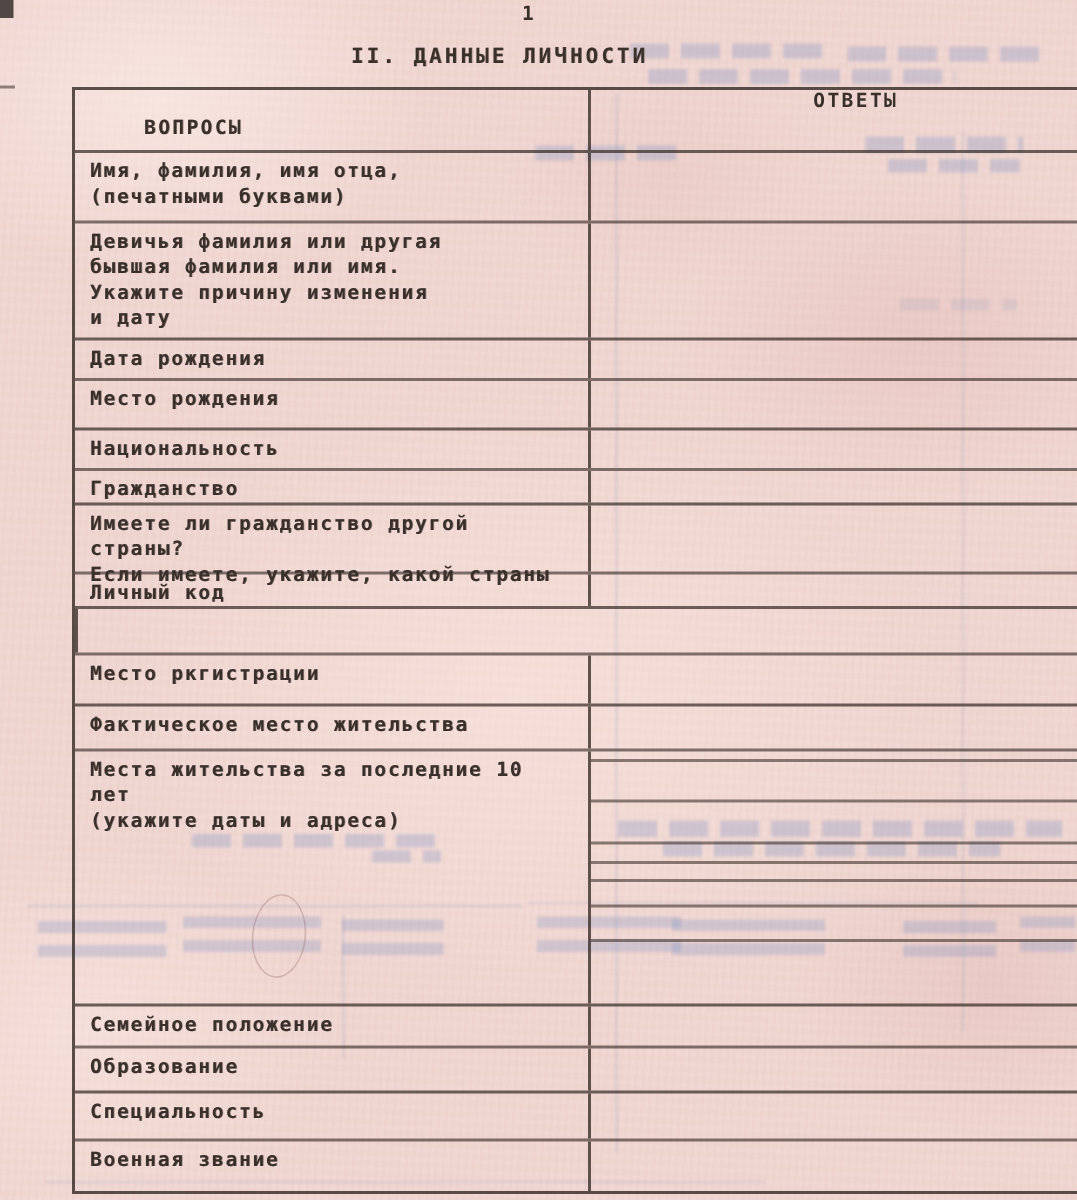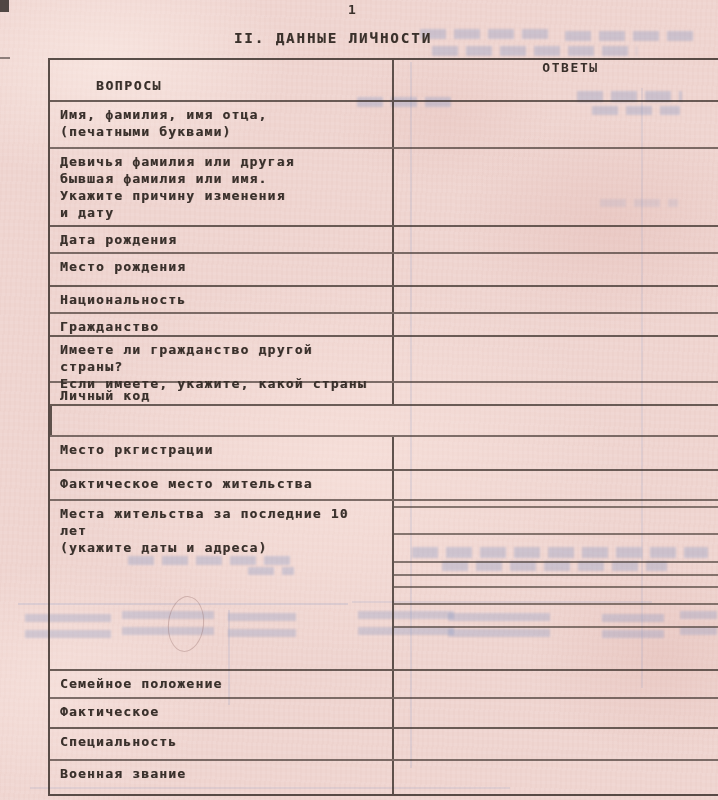--- a/index.html
+++ b/index.html
@@ -196,21 +196,21 @@
         <i class="sub" style="top:125px"></i>
       </div>
     </div>
 
     <div class="tr h28">
       <div class="q">Семейное положение</div>
       <div class="a"><span></span></div>
     </div>
 
     <div class="tr h30">
-      <div class="q">Фактическое</div>
+      <div class="q">Образование</div>
       <div class="a"><span></span></div>
     </div>
 
     <div class="tr h32">
       <div class="q">Специальность</div>
       <div class="a"><span></span></div>
     </div>
 
     <div class="tr h33">
       <div class="q">Военная звание</div>

